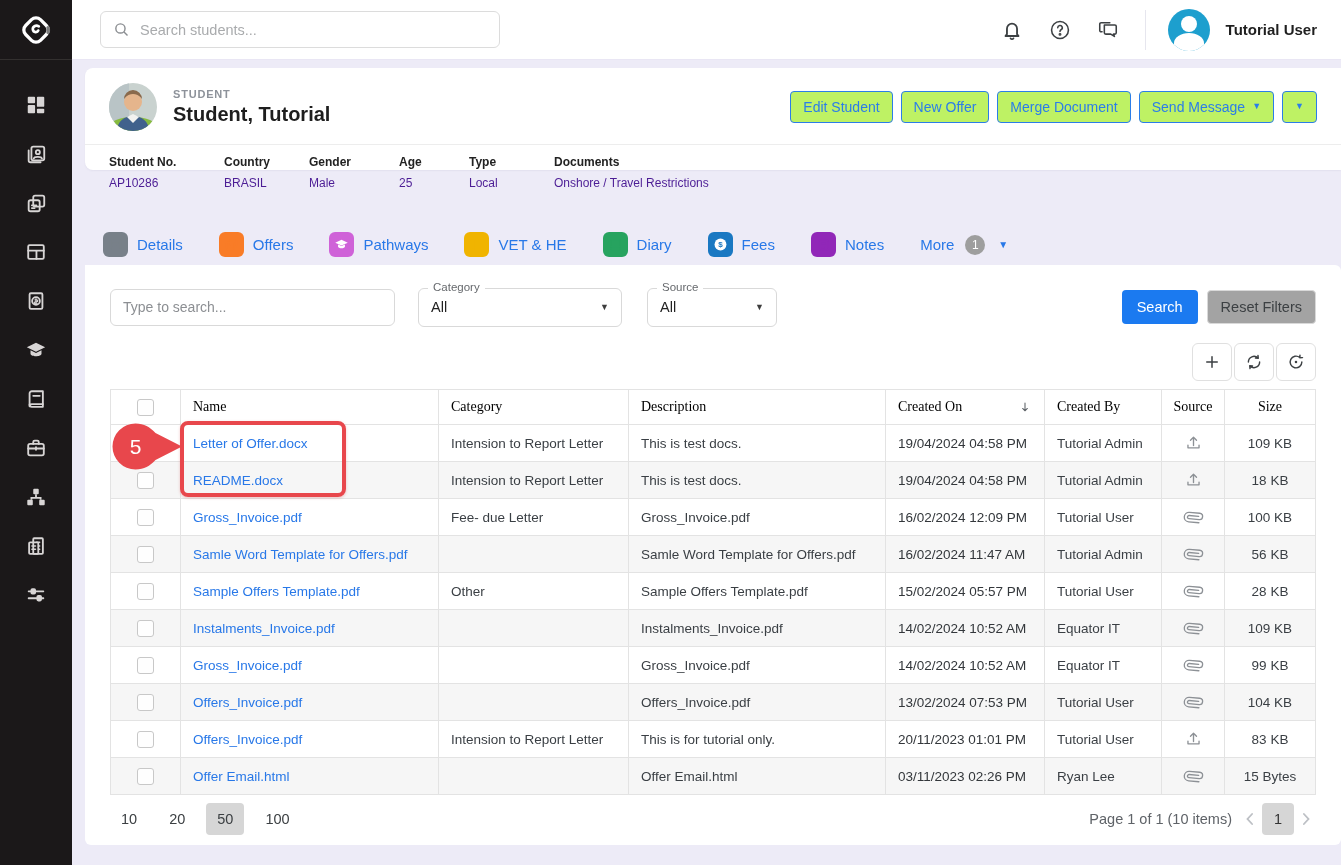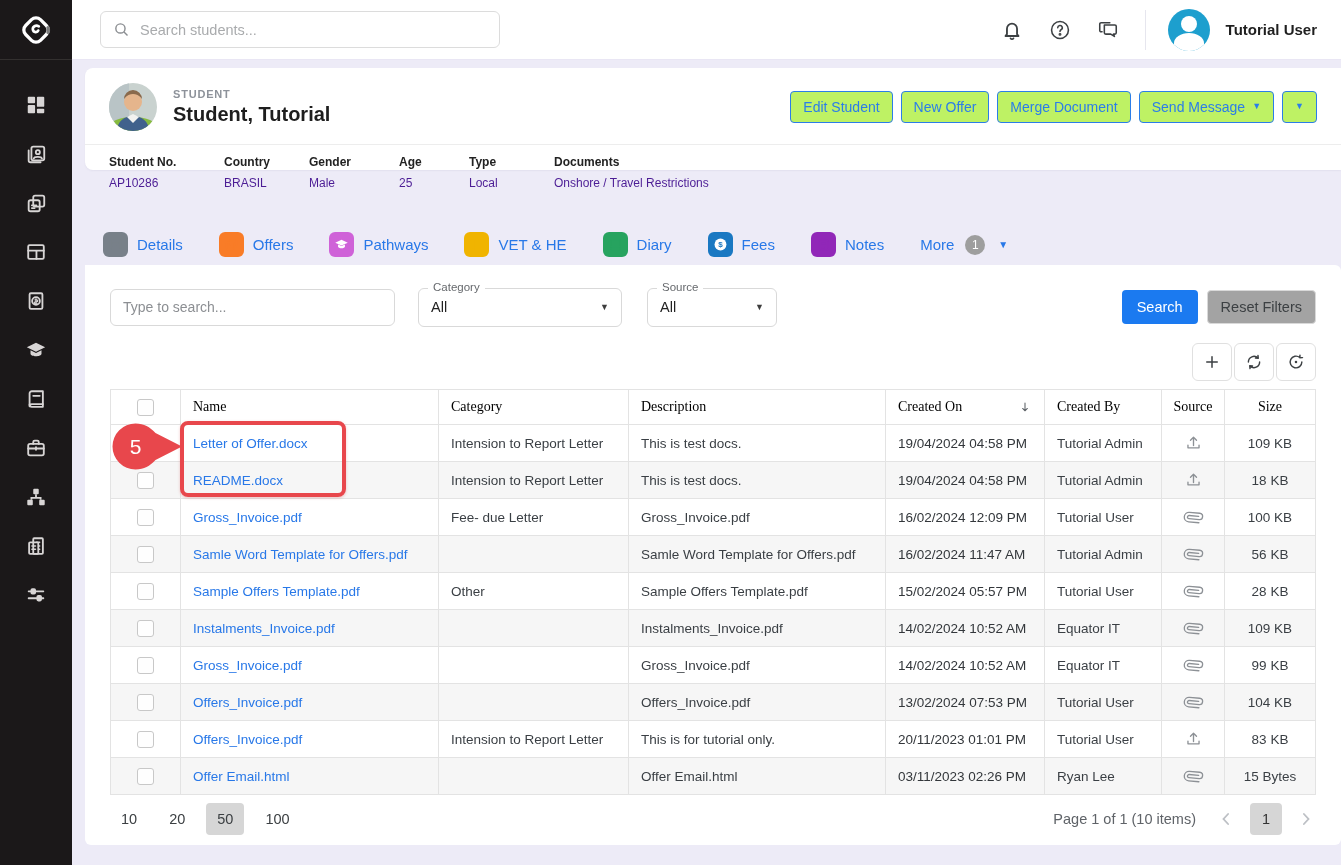--- a/index.html
+++ b/index.html
@@ -92,21 +92,21 @@
   .date-text { color:#33373b; }
   .src-ic { width:19px; height:19px; color:#8d9196; }
   .src-ic svg { width:19px; height:19px; }
   .sort-ic { margin-left:auto; color:#5c6166; width:14px; height:14px; }
   .sort-ic svg { width:14px; height:14px; }
 
   
   .pagination { position:absolute; left:25px; right:25px; top:538px; display:flex; align-items:flex-end; }
   .psize { font-size:14.5px; color:#3c4043; padding:8px 11px; border-radius:4px; cursor:pointer; margin-right:10px; }
   .psize.sel { background:#d6d6d6; }
-  .pg-right { margin-left:auto; display:flex; align-items:center; gap:14px; }
+  .pg-right { margin-left:auto; display:flex; align-items:center; gap:2px; }
   .pg-info { font-size:14.5px; color:#5f6368; margin-right:6px; }
   .pg-chev { width:20px; height:20px; color:#bdc0c5; cursor:pointer; }
   .pg-chev svg { width:20px; height:20px; }
   .pg-num { min-width:32px; height:32px; background:#d6d6d6; border-radius:4px; display:flex; align-items:center; justify-content:center; font-size:14.5px; color:#333; cursor:pointer; }
 
   
   .anno-rect { position:absolute; left:180px; top:421px; width:166px; height:76px; border:4px solid #e8474c; border-radius:8px; z-index:8; pointer-events:none; box-shadow:0 1px 3px rgba(200,40,40,.25); }
   .anno-balloon { position:absolute; left:112px; top:423px; width:72px; height:47px; z-index:9; pointer-events:none; }
   .anno-num { position:absolute; left:112px; top:423px; width:47px; height:47px; display:flex; align-items:center; justify-content:center; color:#fff; font-size:21px; z-index:10; pointer-events:none; }
 </style>

